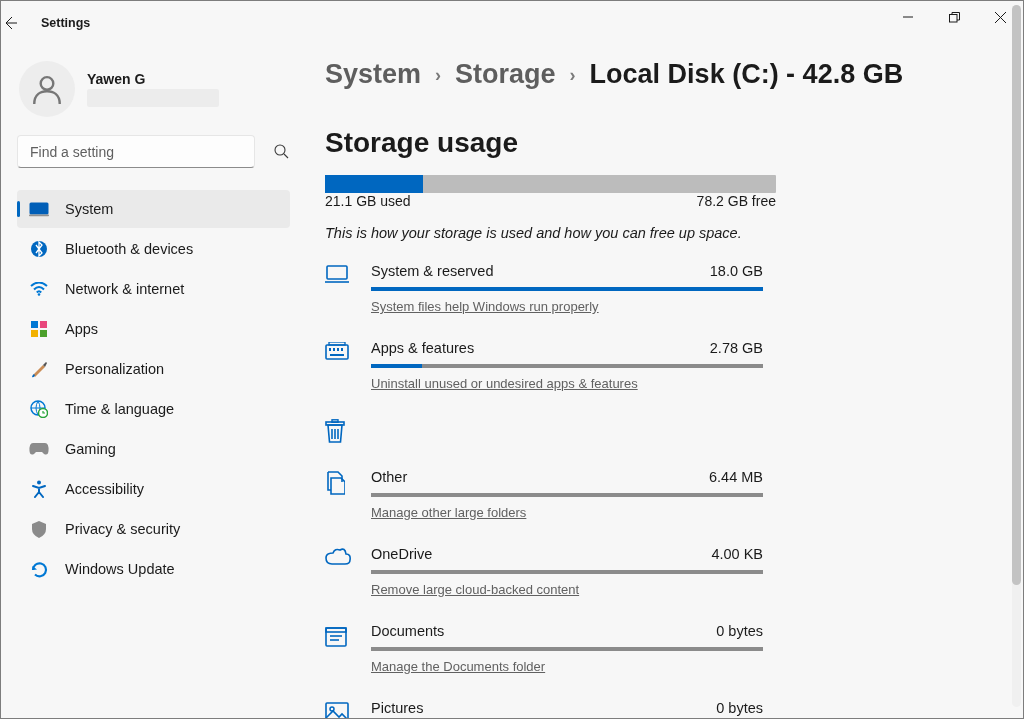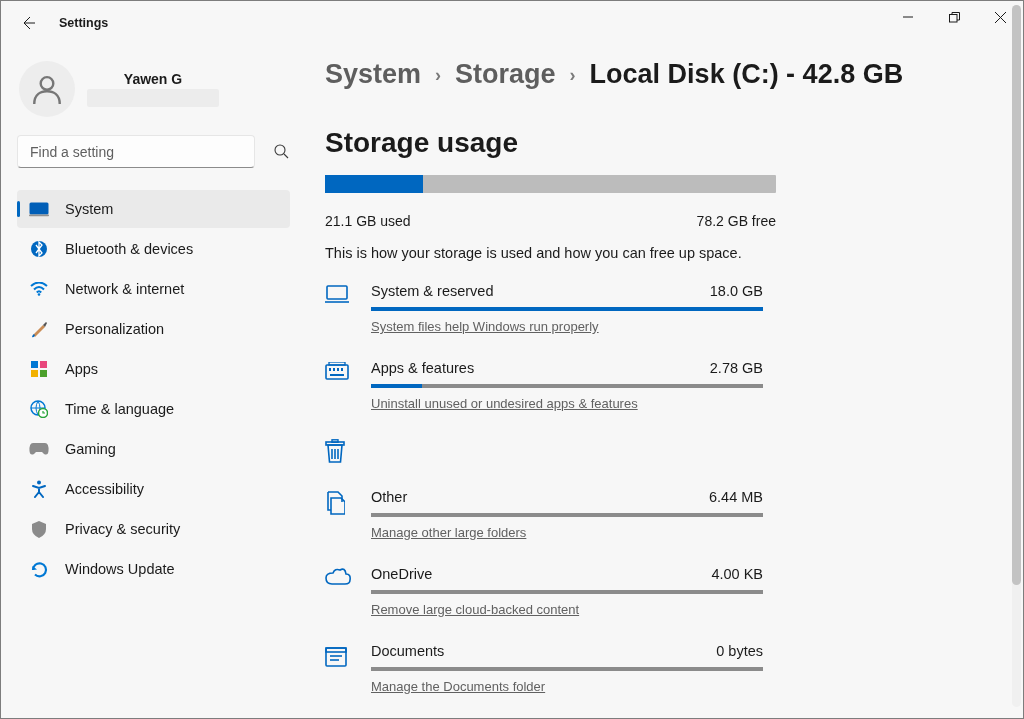--- a/index.html
+++ b/index.html
@@ -1,49 +1,49 @@
 <!DOCTYPE html>
 <html><head>
 <meta charset="utf-8">
 <style>
   * { box-sizing: border-box; }
   html,body { margin:0; padding:0; height:100%; font-family: "Segoe UI", Arial, sans-serif; background:#f7f7f7; color:#1b1b1b; }
   .window { width:1024px; height:719px; border:1px solid #7d7d7d; background:#f7f7f7; position:relative; overflow:hidden; }
-  .titlebar { height:44px; display:flex; align-items:center; padding-left:18px; }
+  .titlebar { height:44px; display:flex; align-items:center; }
   .titlebar .back { width:18px; height:18px; display:flex; align-items:center; justify-content:center; }
   .titlebar .title { margin-left:22px; font-size:12.5px; font-weight:600; color:#1b1b1b; }
   .winbtns { position:absolute; right:0; top:0; display:flex; }
   .winbtn { width:46px; height:32px; display:flex; align-items:center; justify-content:center; color:#1b1b1b; }
   .body { display:flex; height:calc(100% - 44px); }
   .sidebar { width:302px; padding:12px 2px 0 16px; display:flex; flex-direction:column; }
   .profile { display:flex; align-items:center; margin:4px 0 18px 2px; height:56px; }
   .avatar { width:56px; height:56px; border-radius:50%; background:#ededed; display:flex; align-items:center; justify-content:center; margin-right:12px; }
-  .profname { font-size:14px; font-weight:600;text-align:center; }
+  .profname { font-size:14px; font-weight:600; }
   .profmail { width:132px; height:18px; background:#ececec; border-radius:2px; margin-top:2px; }
   .search { position:relative; width:238px; height:33px; background:#fdfdfd; border:1px solid #e6e6e6; border-bottom:1.5px solid #8b8b8b; border-radius:4px; padding:0 34px 0 12px; font-size:14px; color:#606060; outline:none; }
   .search::placeholder { color:#5f5f5f; }
   .searchwrap { position:relative; margin-bottom:22px; }
   .searchicon { position:absolute; right:12px; top:8px; color:#3a3a3a; }
   .nav { display:flex; flex-direction:column; gap:0; }
   .navitem { height:38px; width:273px; display:flex; align-items:center; padding-left:12px; border-radius:4px; font-size:14.5px; color:#1b1b1b; position:relative; margin-bottom:2px; }
   .navitem.selected { background:#eaeaea; }
   .navitem.selected::before { content:""; position:absolute; left:0; top:11px; width:3px; height:16px; background:#0067c0; border-radius:3px; }
   .navicon { width:20px; height:20px; margin-right:16px; display:flex; align-items:center; justify-content:center; }
   .main { flex:1; padding:14px 20px 0 22px; overflow-y:auto; position:relative; }
   .scrolltrack{ position:absolute; right:2px; top:4px; width:9px; height:702px; background:#f0f0f0; border-radius:6px;}
   .scrollthumb{ position:absolute; right:2px; top:4px; width:9px; height:580px; background:#c3c3c3; border-radius:6px;}
   .breadcrumb { font-size:27px; font-weight:600; display:flex; align-items:center; gap:10px; flex-wrap:wrap; }
   .bc-link { color:#5e5e5e; font-weight:600; }
   .bc-sep { color:#7a7a7a; font-size:18px; padding:0 4px; position:relative; top:1px; }
   .bc-current { color:#1b1b1b; }
   .secthead { font-size:28px; font-weight:600; margin-top:37px; }
   .totalbar { width:451px; height:18px; background:#bcbcbc; margin-top:16px; position:relative; border-radius:1px; }
   .totalbar .fill { position:absolute; left:0; top:0; height:100%; width:21.7%; background:#0067c0; }
-  .totallabels { display:flex; justify-content:space-between; width:451px; font-size:14px; color:#1b1b1b; margin-top:20px; }
-  .desc { font-size:14.5px; margin-top:16px; color:#1b1b1b; }
+  .totallabels { display:flex; justify-content:space-between; width:451px; font-size:14px; color:#1b1b1b; margin-top:0; }
+  .desc { font-size:14.5px; margin-top:16px; color:#1b1b1b;font-style:italic; }
   .catlist { margin-top:22px; width:438px; }
   .cat { display:flex; margin-bottom:26px; }
   .caticon { width:46px; padding-top:2px; color:#0067c0; display:flex; justify-content:flex-start; }
   .catbody { flex:1; }
   .catrow1 { display:flex; justify-content:space-between; font-size:14.5px; color:#1b1b1b; }
   .catbar { height:4px; width:100%; background:#8b8b8b; margin-top:8px; position:relative; }
   .catbar .cfill { position:absolute; left:0; top:0; height:100%; background:#0067c0; }
   .catdesc { font-size:13px; color:#616161; margin-top:8px;text-decoration:underline; }
 </style>
 </head>
@@ -128,38 +128,38 @@
                 <path d="M1 4 Q9 -3 17 4" stroke="#0078d4" stroke-width="2" fill="none"></path>
                 <path d="M4 7.5 Q9 2.5 14 7.5" stroke="#0078d4" stroke-width="2" fill="none"></path>
                 <path d="M6.8 10.5 Q9 8 11.2 10.5" stroke="#0078d4" stroke-width="2" fill="none"></path>
                 <circle cx="9" cy="12.5" r="1.3" fill="#0078d4"></circle>
               </svg>
             </span>
           <span>Network &amp; internet</span>
         </div>
         <div class="navitem">
           <span class="navicon">
-              <svg width="18" height="18" viewBox="0 0 18 18">
-                <path d="M3 15 L13 5 L15 7 L5 17 Z" fill="#c98c55"></path>
-                <path d="M13 5 L16 2 L17 3 L15 7Z" fill="#555"></path>
-                <path d="M2 17 Q3 13 5 15 Q4 18 2 17" fill="#0067c0"></path>
-              </svg>
-            </span>
-          <span>Personalization</span>
-        </div>
-        <div class="navitem">
-          <span class="navicon">
               <svg width="16" height="16" viewBox="0 0 16 16">
                 <rect x="0" y="0" width="7" height="7" fill="#0078d4"></rect>
                 <rect x="9" y="0" width="7" height="7" fill="#e8467c"></rect>
                 <rect x="0" y="9" width="7" height="7" fill="#f2b100"></rect>
                 <rect x="9" y="9" width="7" height="7" fill="#4ca02c"></rect>
               </svg>
             </span>
           <span>Apps</span>
+        </div>
+        <div class="navitem">
+          <span class="navicon">
+              <svg width="18" height="18" viewBox="0 0 18 18">
+                <path d="M3 15 L13 5 L15 7 L5 17 Z" fill="#c98c55"></path>
+                <path d="M13 5 L16 2 L17 3 L15 7Z" fill="#555"></path>
+                <path d="M2 17 Q3 13 5 15 Q4 18 2 17" fill="#0067c0"></path>
+              </svg>
+            </span>
+          <span>Personalization</span>
         </div>
         <div class="navitem">
           <span class="navicon">
               <svg width="18" height="18" viewBox="0 0 18 18">
                 <circle cx="8" cy="8" r="7" fill="none" stroke="#0078d4" stroke-width="1.5"></circle>
                 <path d="M1 8 H15 M8 1 Q12 8 8 15 M8 1 Q4 8 8 15" stroke="#0078d4" stroke-width="1" fill="none"></path>
                 <circle cx="13" cy="13" r="4.5" fill="#fff" stroke="#29a53b" stroke-width="1.5"></circle>
                 <path d="M13 11 V13 H15" stroke="#29a53b" stroke-width="1.2" fill="none"></path>
               </svg>
             </span>

